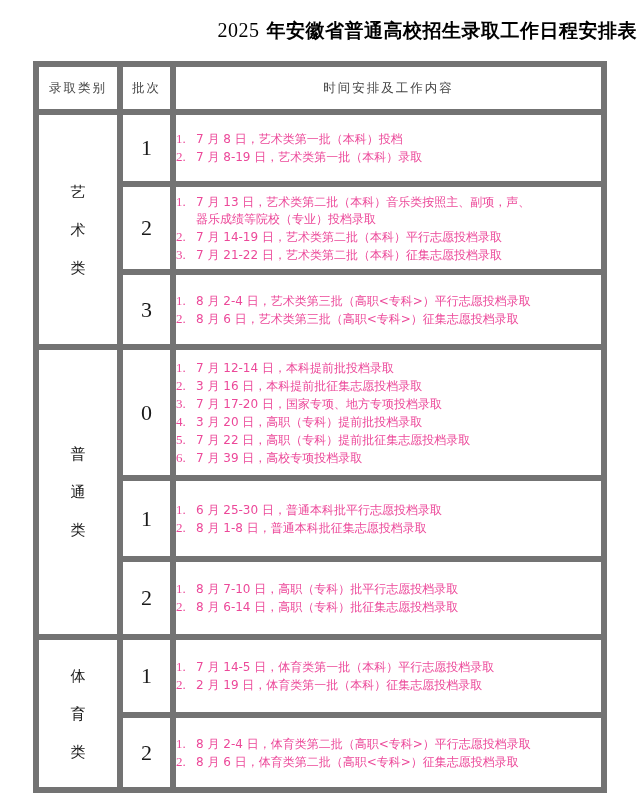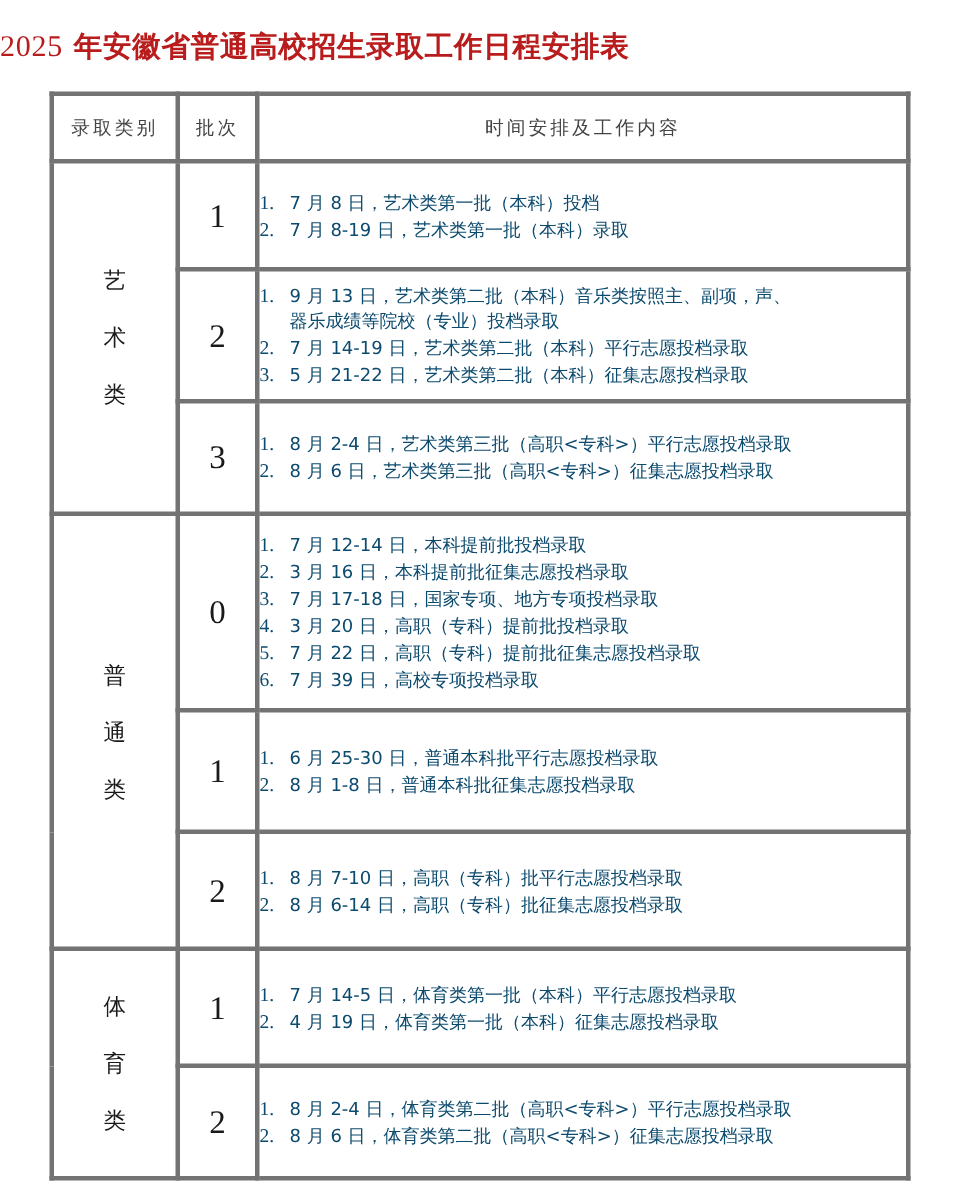--- a/index.html
+++ b/index.html
@@ -1,27 +1,27 @@
 <!DOCTYPE html>
 <html><head>
 <meta charset="utf-8">
 <style>
   html, body { margin: 0; padding: 0; background: #ffffff; }
   body { width: 637px; height: 801px; position: relative; overflow: hidden; font-family: "DejaVu Serif", "Liberation Serif", serif; color: #222; }
-  .title { position: absolute; top: 18px; left: 0; width: 637px; text-align: left; font-size: 19px; font-weight: bold; color: #b91c1c; letter-spacing: 0.5px; font-family: "DejaVu Sans", "Liberation Sans", sans-serif; }
+  .title { position: absolute; top: 18px; left: 0; width: 637px; text-align: right; font-size: 19px; font-weight: bold; color: #000000; letter-spacing: 0.5px; font-family: "DejaVu Sans", "Liberation Sans", sans-serif; }
   .title .yr { font-family: "Liberation Serif", serif; font-weight: normal; font-size: 20px; }
   table.sched { position: absolute; top: 61px; left: 33px; width: 574px; border-collapse: collapse; border: 2px solid #222; table-layout: fixed; }
-  table.sched td, table.sched th { border: 3px solid #737373; padding: 0; vertical-align: middle; }
+  table.sched td, table.sched th { border: 6px solid #737373; padding: 0; vertical-align: middle; }
   th { font-weight: normal; font-size: 12.5px; color: #444; height: 42px; font-family: "DejaVu Sans", "Liberation Sans", sans-serif; letter-spacing: 2px; }
   .col-cat { width: 84px; }
   .col-batch { width: 53px; }
   td.cat { text-align: center; font-size: 15px; color: #1a1a1a; font-family: "DejaVu Sans", "Liberation Sans", sans-serif; }
   td.cat .ch { display: block; line-height: 38px; }
   td.batch { text-align: center; font-size: 22px; font-family: "Liberation Serif", serif; color: #1a1a1a; }
-  td.content { padding: 0 0 0 6px; font-size: 12px; color: #0c4a6e; font-family: "DejaVu Sans", "Liberation Sans", sans-serif; margin-left: 20px; }
+  td.content { padding: 0 0 0 6px; font-size: 12px; color: #ec4899; font-family: "DejaVu Sans", "Liberation Sans", sans-serif; margin-left: 20px; }
   .item { line-height: 17px; white-space: nowrap; }
   .item .num { display: inline-block; width: 20px; font-family: "Liberation Serif", serif; font-size: 13px; }
   .item.cont { padding-left: 20px; }
   tr.grp-start td { border-top: 2px solid #222; }
 </style>
 </head>
 <body>
 
 <div class="title"><span class="yr">2025</span><span> 年安徽省普通高校招生录取工作日程安排表</span></div>
 
@@ -47,44 +47,44 @@
         </td>
         <td class="batch">1</td>
         <td class="content">
           <div class="item"><span class="num">1.</span><span>7 月 8 日，艺术类第一批（本科）投档</span></div>
           <div class="item"><span class="num">2.</span><span>7 月 8-19 日，艺术类第一批（本科）录取</span></div>
         </td>
       </tr>
       <tr style="height: 88px;">
         <td class="batch">2</td>
         <td class="content">
-          <div class="item"><span class="num">1.</span><span>9 月 13 日，艺术类第二批（本科）音乐类按照主、副项，声、</span></div>
+          <div class="item"><span class="num">1.</span><span>7 月 13 日，艺术类第二批（本科）音乐类按照主、副项，声、</span></div>
           <div class="item cont">器乐成绩等院校（专业）投档录取</div>
           <div class="item"><span class="num">2.</span><span>7 月 14-19 日，艺术类第二批（本科）平行志愿投档录取</span></div>
-          <div class="item"><span class="num">3.</span><span>5 月 21-22 日，艺术类第二批（本科）征集志愿投档录取</span></div>
+          <div class="item"><span class="num">3.</span><span>7 月 21-22 日，艺术类第二批（本科）征集志愿投档录取</span></div>
         </td>
       </tr>
       <tr style="height: 75px;">
         <td class="batch">3</td>
         <td class="content">
           <div class="item"><span class="num">1.</span><span>8 月 2-4 日，艺术类第三批（高职&lt;专科&gt;）平行志愿投档录取</span></div>
           <div class="item"><span class="num">2.</span><span>8 月 6 日，艺术类第三批（高职&lt;专科&gt;）征集志愿投档录取</span></div>
         </td>
       </tr>
       <tr class="grp-start" style="height: 131px;">
         <td class="cat" rowspan="3">
           <span class="ch">普</span>
           <span class="ch">通</span>
           <span class="ch">类</span>
         </td>
         <td class="batch">0</td>
         <td class="content">
           <div class="item"><span class="num">1.</span><span>7 月 12-14 日，本科提前批投档录取</span></div>
           <div class="item"><span class="num">2.</span><span>3 月 16 日，本科提前批征集志愿投档录取</span></div>
-          <div class="item"><span class="num">3.</span><span>7 月 17-18 日，国家专项、地方专项投档录取</span></div>
+          <div class="item"><span class="num">3.</span><span>7 月 17-20 日，国家专项、地方专项投档录取</span></div>
           <div class="item"><span class="num">4.</span><span>3 月 20 日，高职（专科）提前批投档录取</span></div>
           <div class="item"><span class="num">5.</span><span>7 月 22 日，高职（专科）提前批征集志愿投档录取</span></div>
           <div class="item"><span class="num">6.</span><span>7 月 39 日，高校专项投档录取</span></div>
         </td>
       </tr>
       <tr style="height: 81px;">
         <td class="batch">1</td>
         <td class="content">
           <div class="item"><span class="num">1.</span><span>6 月 25-30 日，普通本科批平行志愿投档录取</span></div>
           <div class="item"><span class="num">2.</span><span>8 月 1-8 日，普通本科批征集志愿投档录取</span></div>
@@ -99,21 +99,21 @@
       </tr>
       <tr class="grp-start" style="height: 78px;">
         <td class="cat" rowspan="2">
           <span class="ch">体</span>
           <span class="ch">育</span>
           <span class="ch">类</span>
         </td>
         <td class="batch">1</td>
         <td class="content">
           <div class="item"><span class="num">1.</span><span>7 月 14-5 日，体育类第一批（本科）平行志愿投档录取</span></div>
-          <div class="item"><span class="num">2.</span><span>4 月 19 日，体育类第一批（本科）征集志愿投档录取</span></div>
+          <div class="item"><span class="num">2.</span><span>2 月 19 日，体育类第一批（本科）征集志愿投档录取</span></div>
         </td>
       </tr>
       <tr style="height: 75px;">
         <td class="batch">2</td>
         <td class="content">
           <div class="item"><span class="num">1.</span><span>8 月 2-4 日，体育类第二批（高职&lt;专科&gt;）平行志愿投档录取</span></div>
           <div class="item"><span class="num">2.</span><span>8 月 6 日，体育类第二批（高职&lt;专科&gt;）征集志愿投档录取</span></div>
         </td>
       </tr>
     </tbody>

